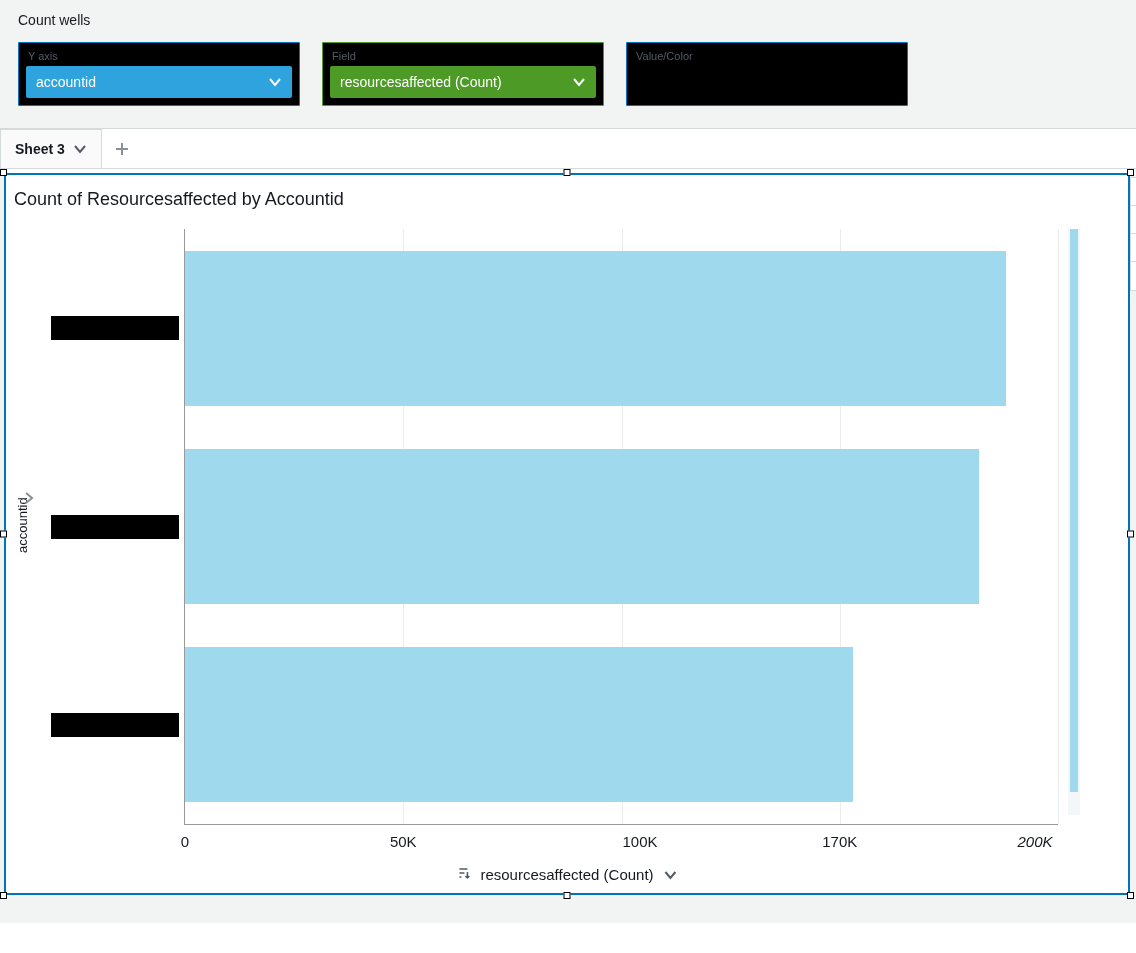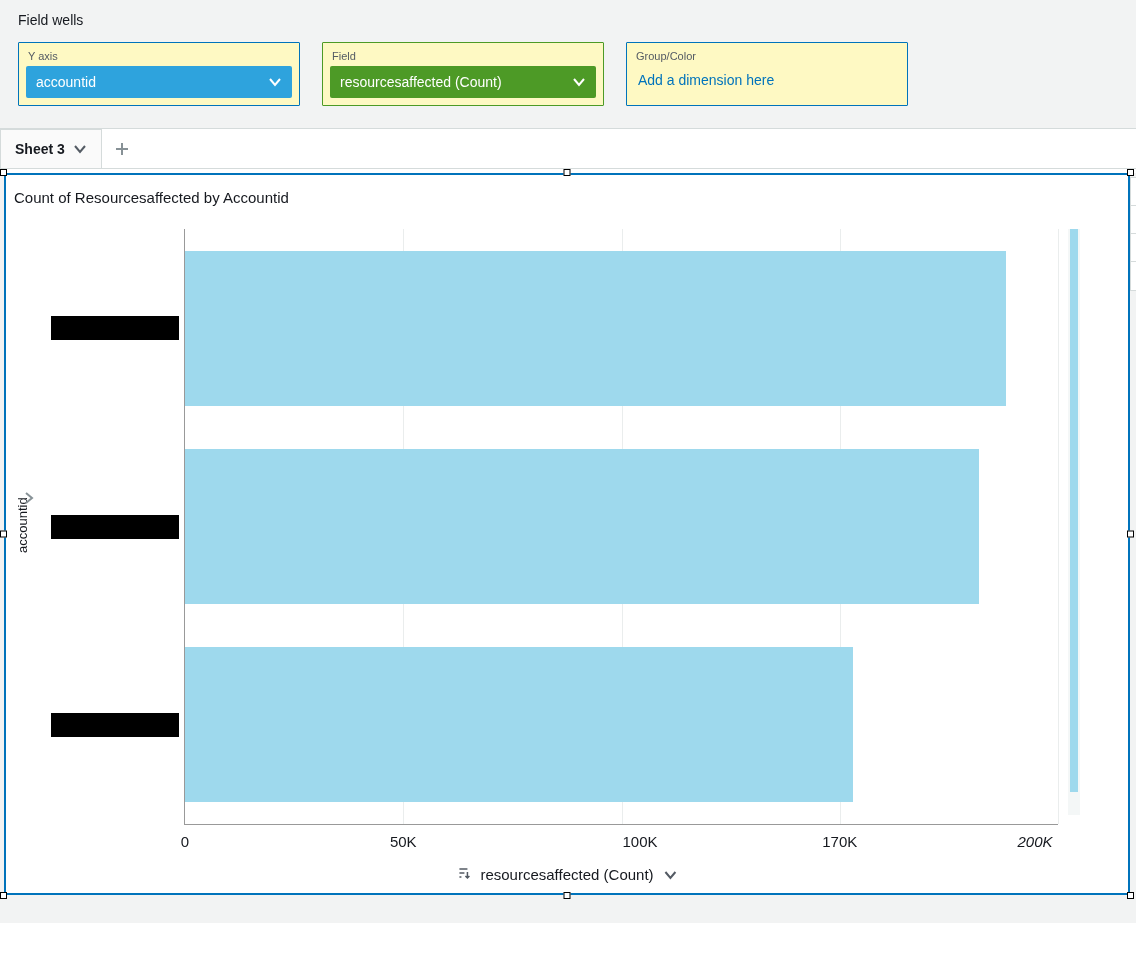--- a/index.html
+++ b/index.html
@@ -13,21 +13,21 @@
     --text-muted: #545b64;
     --bar-blue: #9ed9ed;
   }
   * { box-sizing: border-box; font-family: "Amazon Ember", "Helvetica Neue", Arial, sans-serif; }
   body { margin:0; padding:0; width:1136px; background:#fff; color:var(--text-dark); }
 
   
   .field-wells-wrap { background:var(--bg-grey); padding:8px 18px 22px 18px; border-bottom:1px solid var(--border-light);}
   .fw-title { font-size:14px; color:var(--text-dark); margin-bottom:14px; margin-top:4px;}
   .fw-row { display:flex; gap:22px; }
-  .fw-box { width:282px; border:1px solid var(--border-blue); border-radius:1px; background:#fef9c3; padding:7px 7px 7px 7px; }
+  .fw-box { width:282px; border:1px solid var(--border-blue); border-radius:1px; background:#000000; padding:7px 7px 7px 7px; }
   .fw-box-inner-label { font-size:11px; color:var(--text-muted); margin:0 2px 4px 2px;}
   .fw-pill { height:32px; border-radius:2px; display:flex; align-items:center; justify-content:space-between; padding:0 10px; color:#fff; font-size:14px; }
   .fw-pill.blue { background:var(--blue-fill);}
   .fw-box.green { border-color:#4d9a26;}
   .fw-pill.green { background:var(--green-fill);}
   .fw-placeholder { color:var(--link-blue); font-size:14px; padding:6px 4px 2px 4px; }
   .chev-down { width:14px; height:14px; }
   .chev-down svg { stroke:#fff; stroke-width:2; fill:none;}
 
   
@@ -41,21 +41,21 @@
   .visual-outer { margin:4px 6px 0 4px; position:relative; }
   .visual { border:2px solid var(--border-blue); background:#fff; position:relative; height:722px;}
   
   .handle { position:absolute; width:7px; height:7px; background:#fff; border:1px solid #000;}
   .h-tc { top:-4px; left:50%; transform:translateX(-50%);} 
   .h-bc { bottom:-4px; left:50%; transform:translateX(-50%);} 
   .h-ml { top:50%; left:-4px; transform:translateY(-50%);} 
   .h-mr { top:50%; right:-4px; transform:translateY(-50%);} 
   .h-tl { top:-4px; left:-4px;} .h-tr { top:-4px; right:-4px;} .h-bl{bottom:-4px;left:-4px;} .h-br{bottom:-4px;right:-4px;}
 
-  .visual-title { font-size:15px; padding:14px 0 6px 8px; }
+  .visual-title { font-size:18px; padding:14px 0 6px 8px; }
 
   
   .float-toolbar { position:absolute; top:4px; right:-28px; width:28px; background:#fff; border:1px solid var(--border-light); display:flex; flex-direction:column; }
   .ft-btn { width:26px; height:28px; display:flex; align-items:center; justify-content:center; color:#545b64; border-bottom:1px solid var(--border-light);}
   .ft-btn:last-child{border-bottom:none;}
 
   
   .chart-zone { position:absolute; left:8px; right:8px; top:46px; bottom:8px;}
   .y-axis-title { position:absolute; left:8px; top:50%; transform:translateY(-50%) rotate(-90deg); transform-origin:left center; font-size:13px; color:var(--text-dark);}
   .y-expand { position:absolute; left:8px; top:270px; color:#879196; }
@@ -69,21 +69,21 @@
   .x-axis-title .chev-down svg{ stroke:#545b64;}
   .sort-icon svg{ stroke:#545b64; fill:none; stroke-width:1.5;}
 
   .vscroll { position:absolute; top:8px; bottom:70px; right:40px; width:12px; background:#f4f7f7; }
   .vscroll .thumb { position:absolute; left:2px; right:2px; background:var(--bar-blue);}
 </style>
 </head>
 <body>
 
 <div class="field-wells-wrap">
-  <div class="fw-title">Field wells</div>
+  <div class="fw-title">Count wells</div>
   <div class="fw-row">
 
     <div class="fw-box">
       <div class="fw-box-inner-label">Y axis</div>
       <div class="fw-pill blue">
         <span>accountid</span>
         <span class="chev-down">
           <svg viewBox="0 0 14 14">
               <polyline points="2,4 7,10 12,4"></polyline>
             </svg>
@@ -97,22 +97,21 @@
         <span>resourcesaffected (Count)</span>
         <span class="chev-down">
           <svg viewBox="0 0 14 14">
               <polyline points="2,4 7,10 12,4"></polyline>
             </svg>
         </span>
       </div>
     </div>
 
     <div class="fw-box">
-      <div class="fw-box-inner-label">Group/Color</div>
-      <div class="fw-placeholder">Add a dimension here</div>
+      <div class="fw-box-inner-label">Value/Color</div>
     </div>
 
   </div>
 </div>
 
 <div class="tabs-row">
   <div class="tab">
     <span>Sheet 3</span>
     <span class="chev-down">
       <svg viewBox="0 0 14 14">

